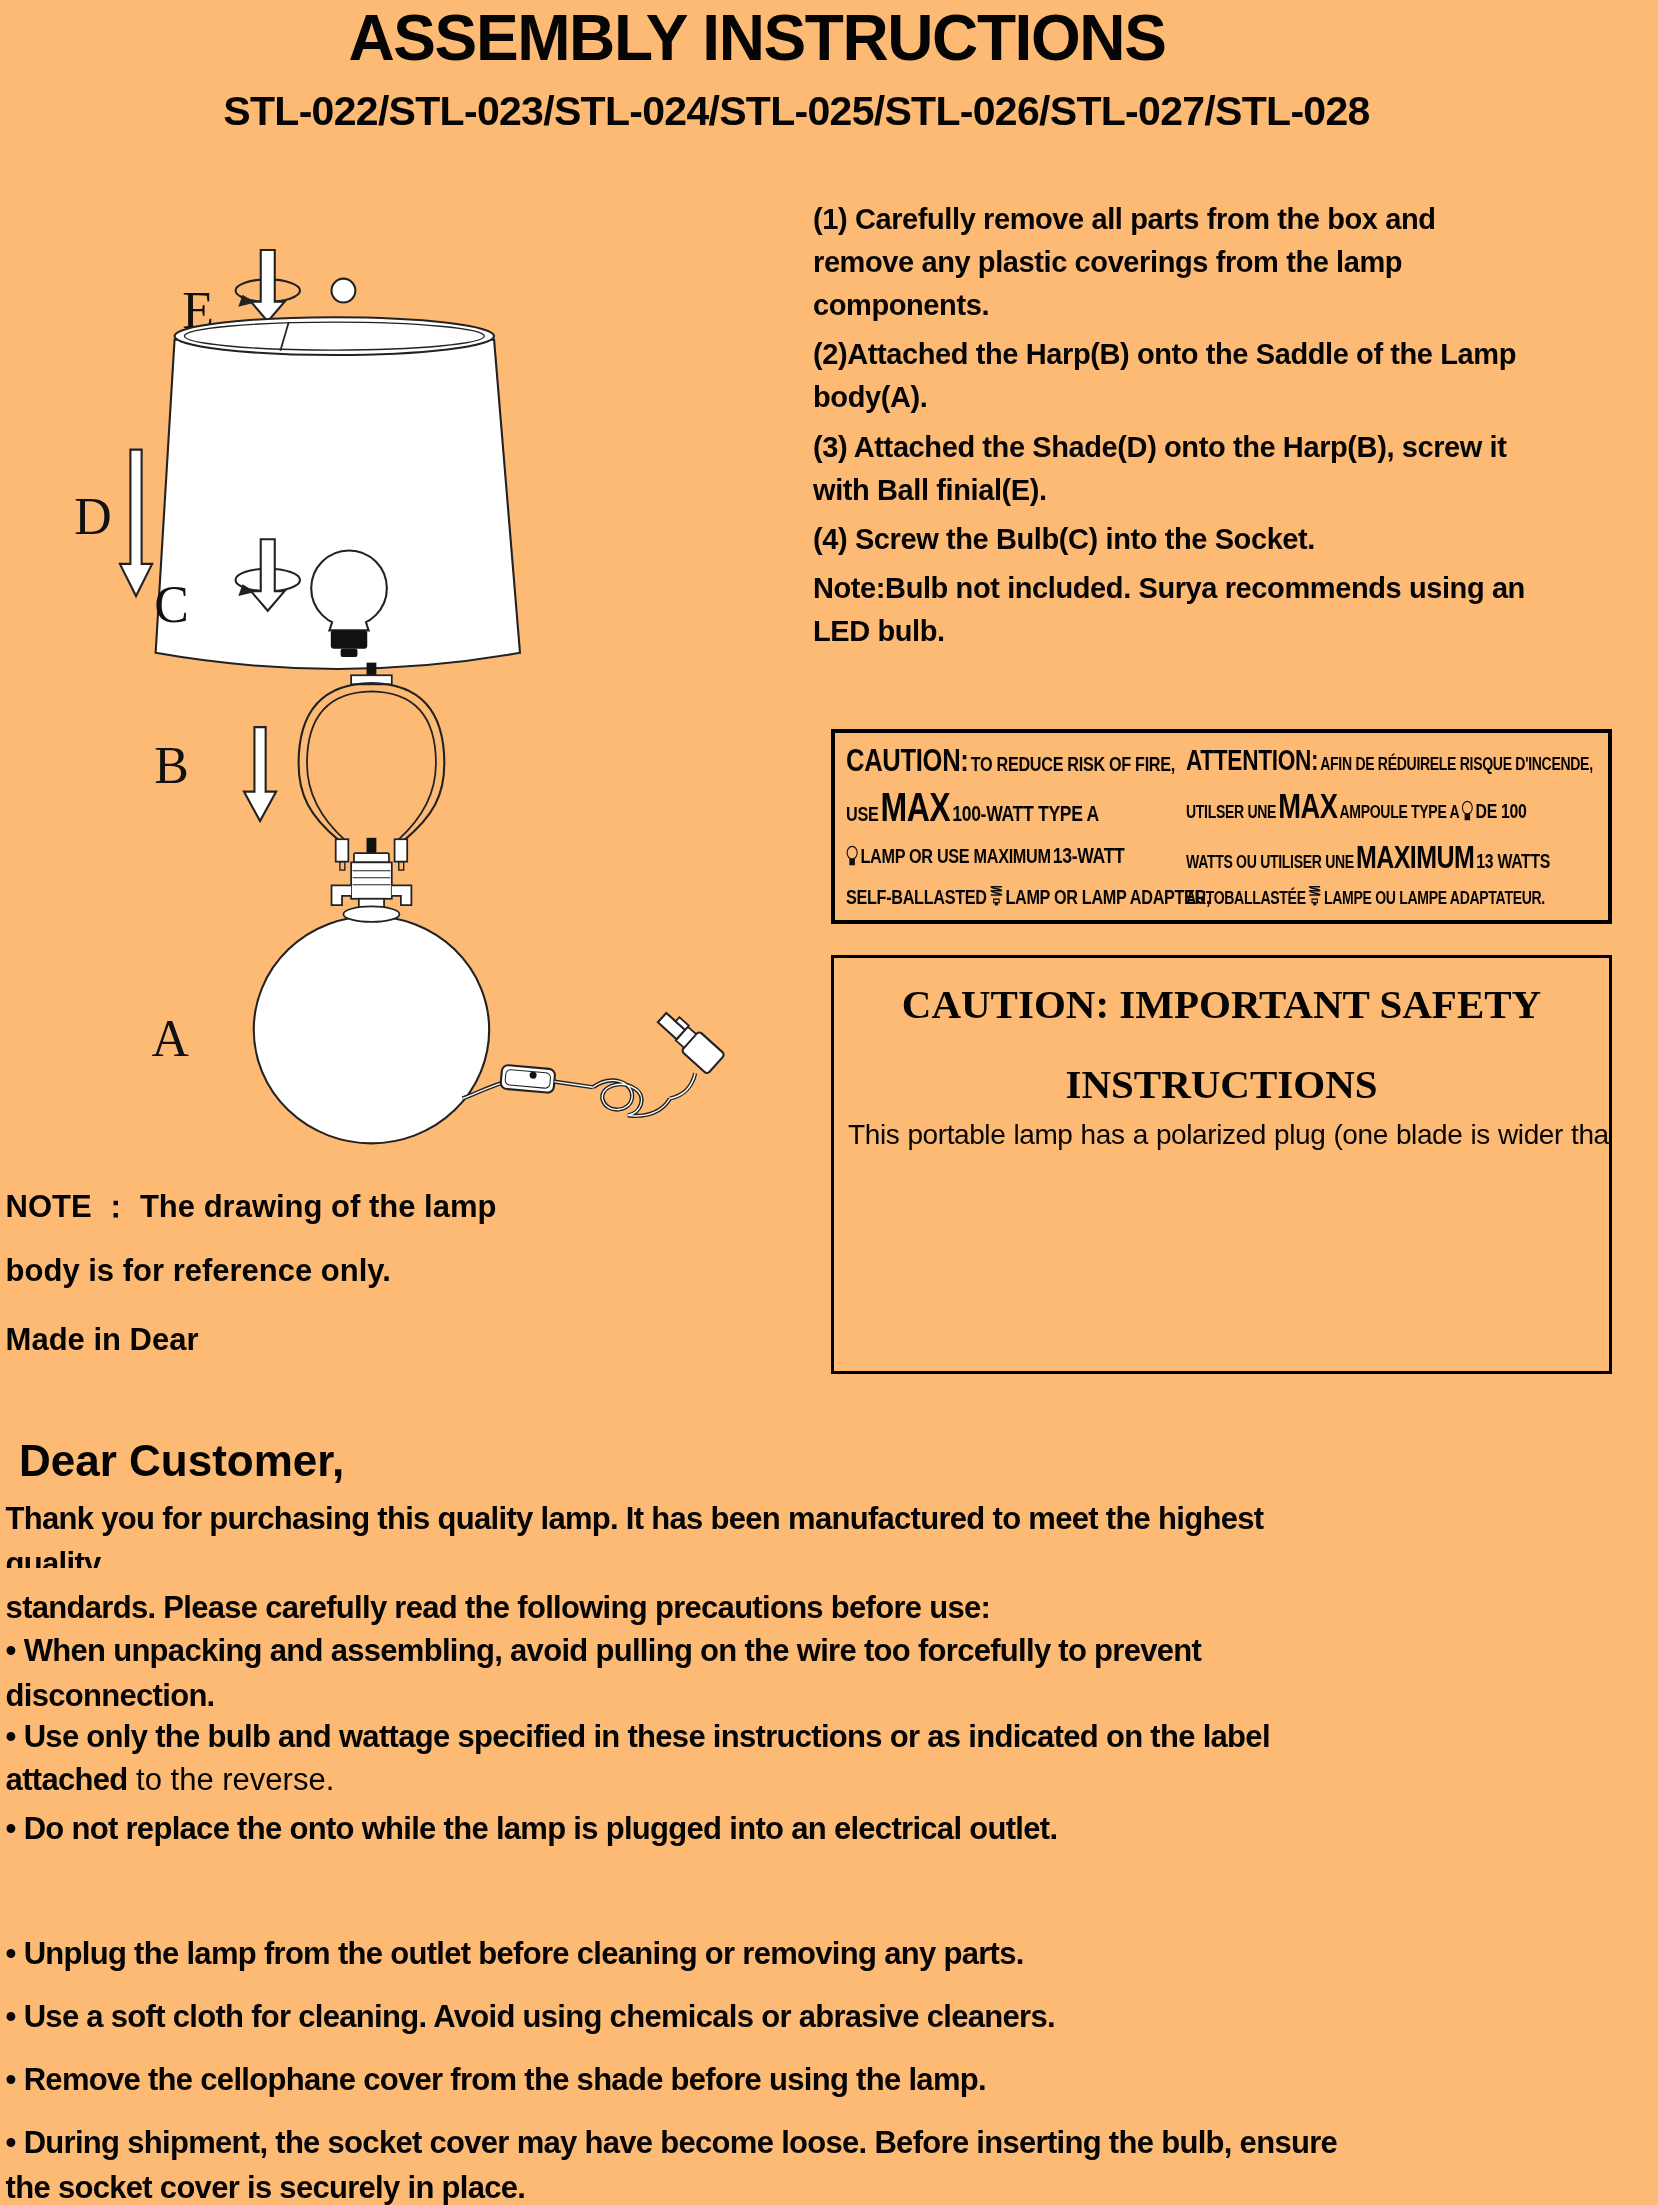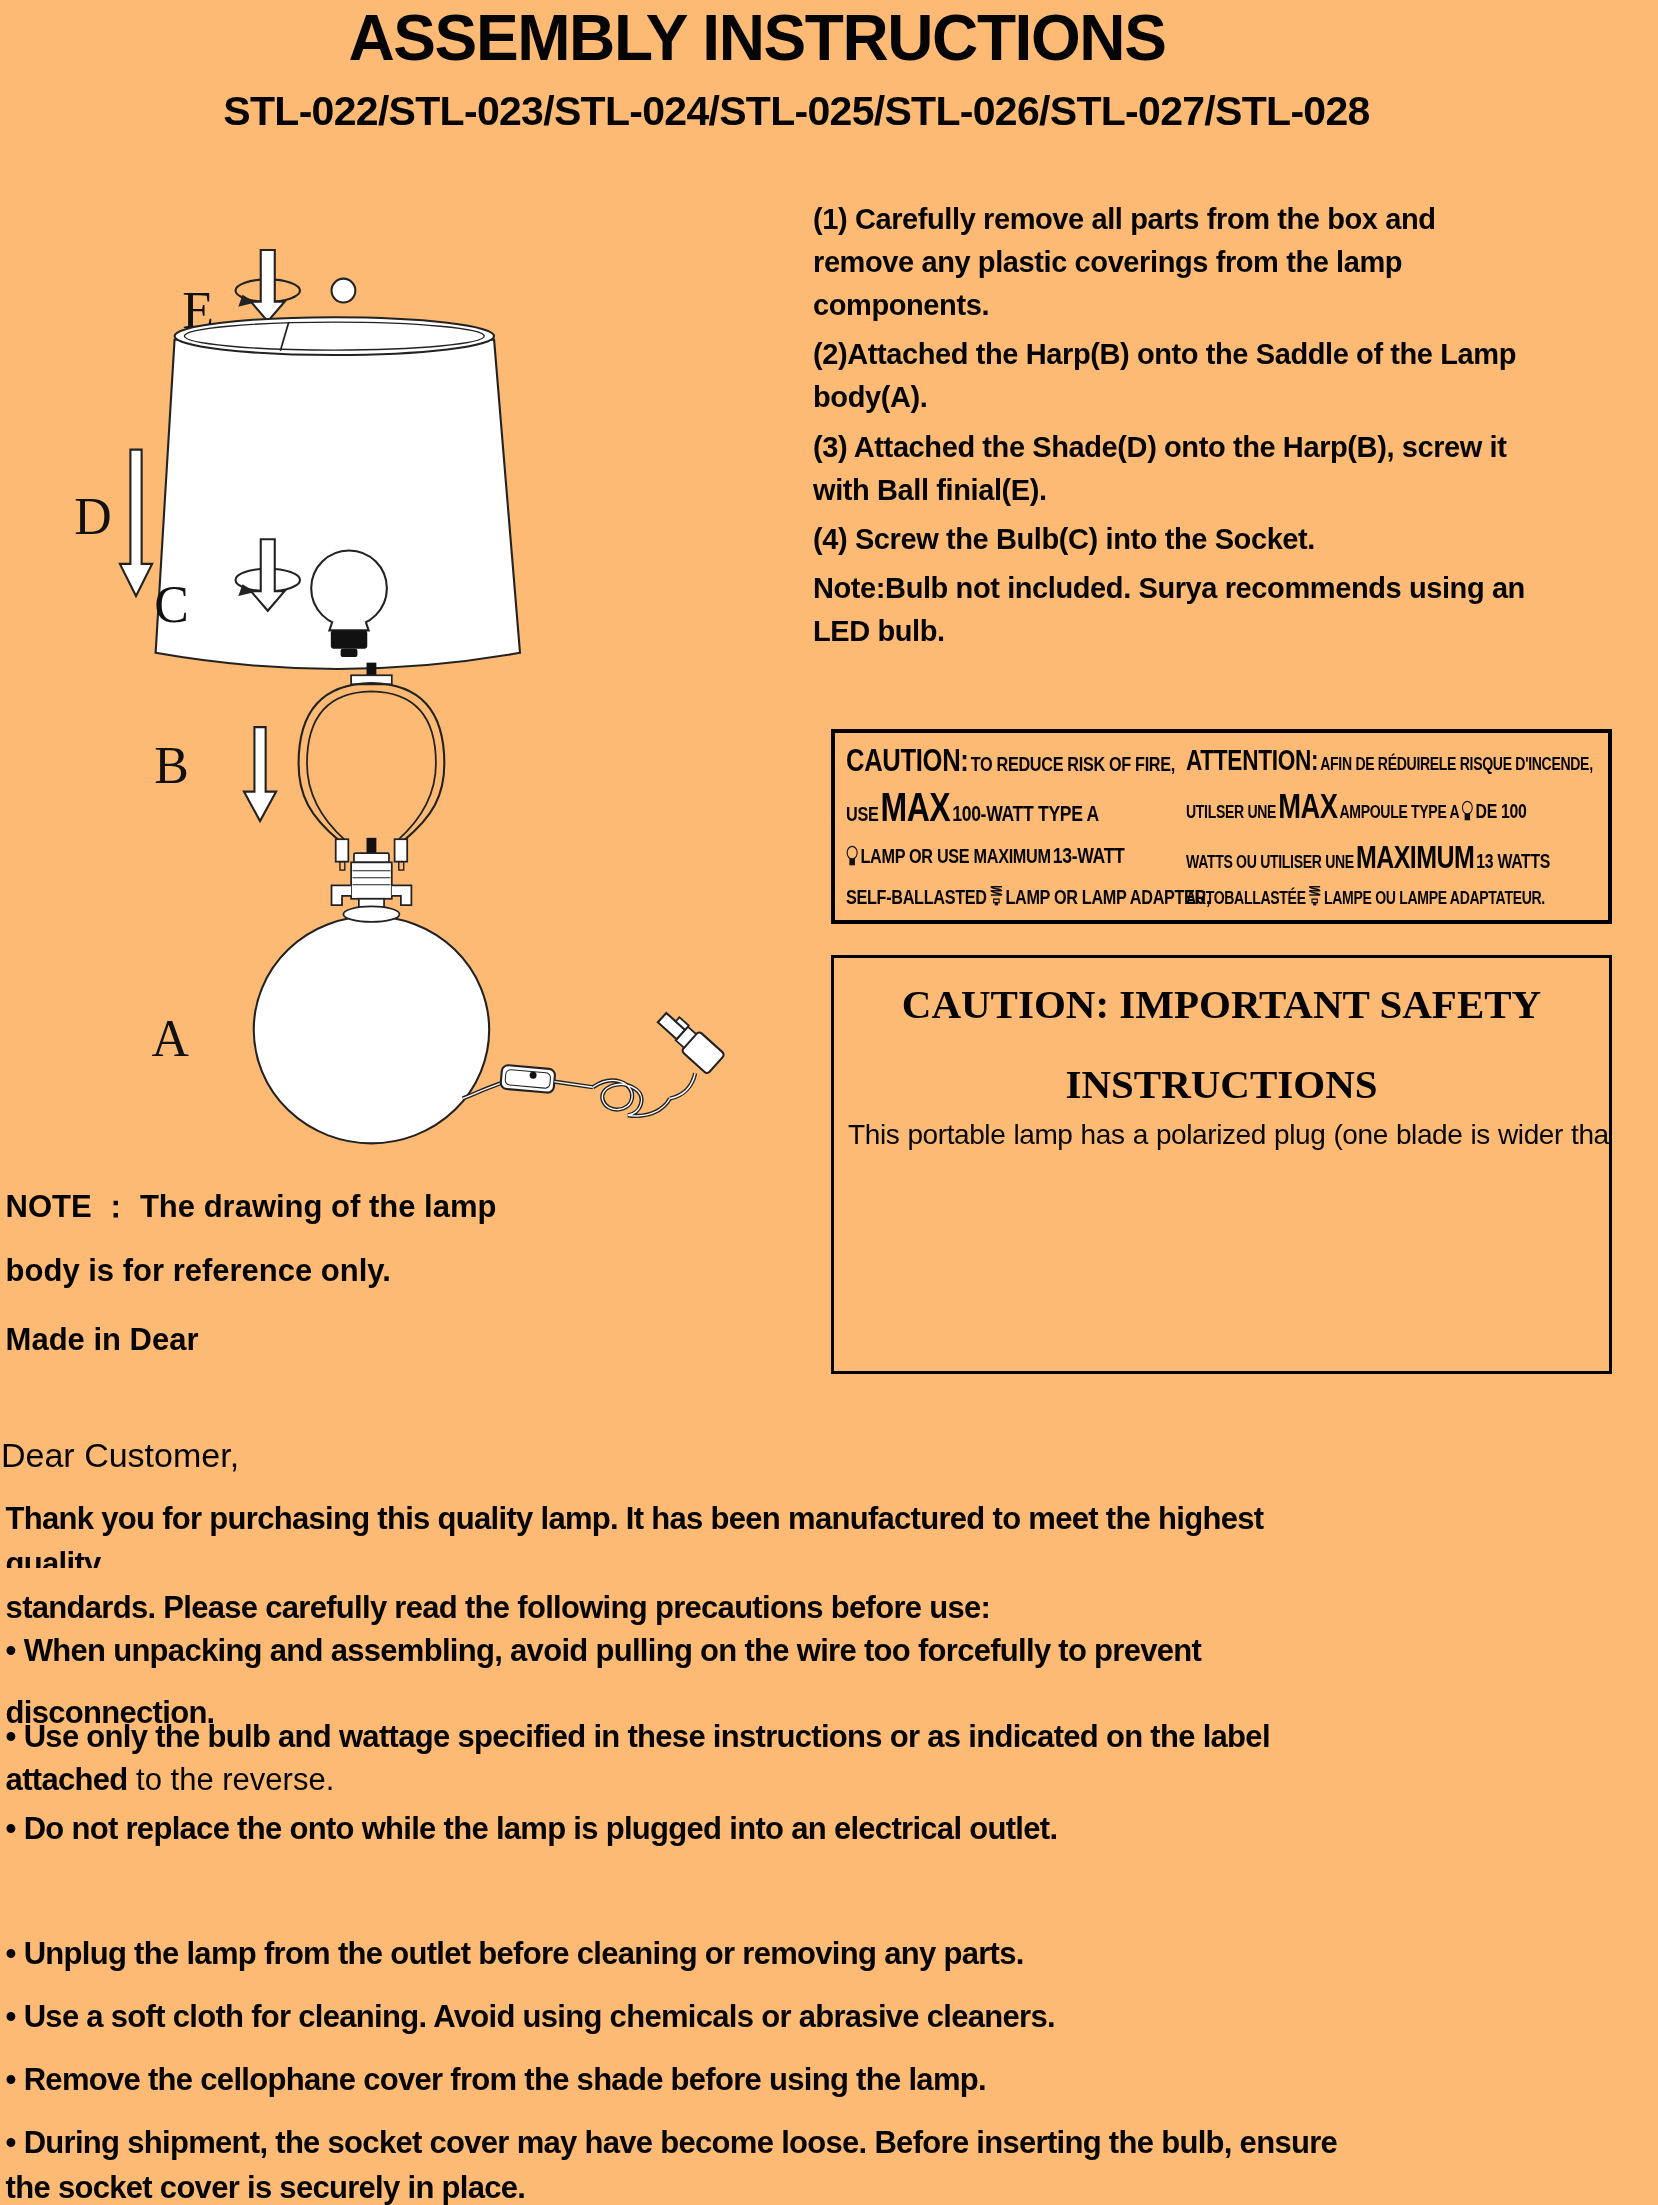--- a/index.html
+++ b/index.html
@@ -33,26 +33,26 @@
   .safety-box{left:831px;top:955px;width:781px;height:419px;border:3.5px solid #000;
               box-sizing:border-box;padding-top:22px;overflow:hidden;}
   .safety-t{text-align:center;font-family:"Liberation Serif",serif;font-weight:bold;font-size:41px;white-space:nowrap;}
   .safety-t2{margin-top:32px;}
   .safety-body{margin:11.2px 14px 0 14px;font-size:28px;line-height:31px;text-align:justify;
                letter-spacing:-0.4px;word-spacing:0.7px;}
   
   .note-l1{left:5.6px;top:1186px;font-size:31px;font-weight:bold;}
   .note-l2{left:5.6px;top:1253px;font-size:31px;font-weight:bold;}
   .note-l3{left:5.6px;top:1322px;font-size:31px;font-weight:bold;}
-  .greeting{left:1px;top:1436px;font-size:34px;font-weight:normal;}
+  .greeting{left:19px;top:1436px;font-size:44px;font-weight:bold;}
   .txt{font-size:31px;font-weight:bold;letter-spacing:-0.7px;}
   .p1{left:5.6px;top:1501px;}
   .qclip{left:5.6px;top:1546px;height:22px;overflow:hidden;}
   .p2{left:5.6px;top:1590px;}
-  .bl1a{left:5.6px;top:1633px;} .bl1b{left:5.6px;top:1678px;margin-top:17px;}
+  .bl1a{left:5.6px;top:1633px;} .bl1b{left:5.6px;top:1678px;}
   .bl2a{left:5.6px;top:1719px;} .bl2b{left:5.6px;top:1762px;}
   .bl3{left:5.6px;top:1811px;}  .bl4{left:5.6px;top:1874px;}
   .bl5{left:5.6px;top:1936px;}  .bl6{left:5.6px;top:1999px;}
   .bl7{left:5.6px;top:2062px;}  .bl8a{left:5.6px;top:2125px;} .bl8b{left:5.6px;top:2170px;}
   .reg{font-weight:normal;letter-spacing:0;}
   
   .diagram{left:42px;top:224px;width:743px;height:981px;}
   .diagram svg{display:block;}
 </style>
 </head>

